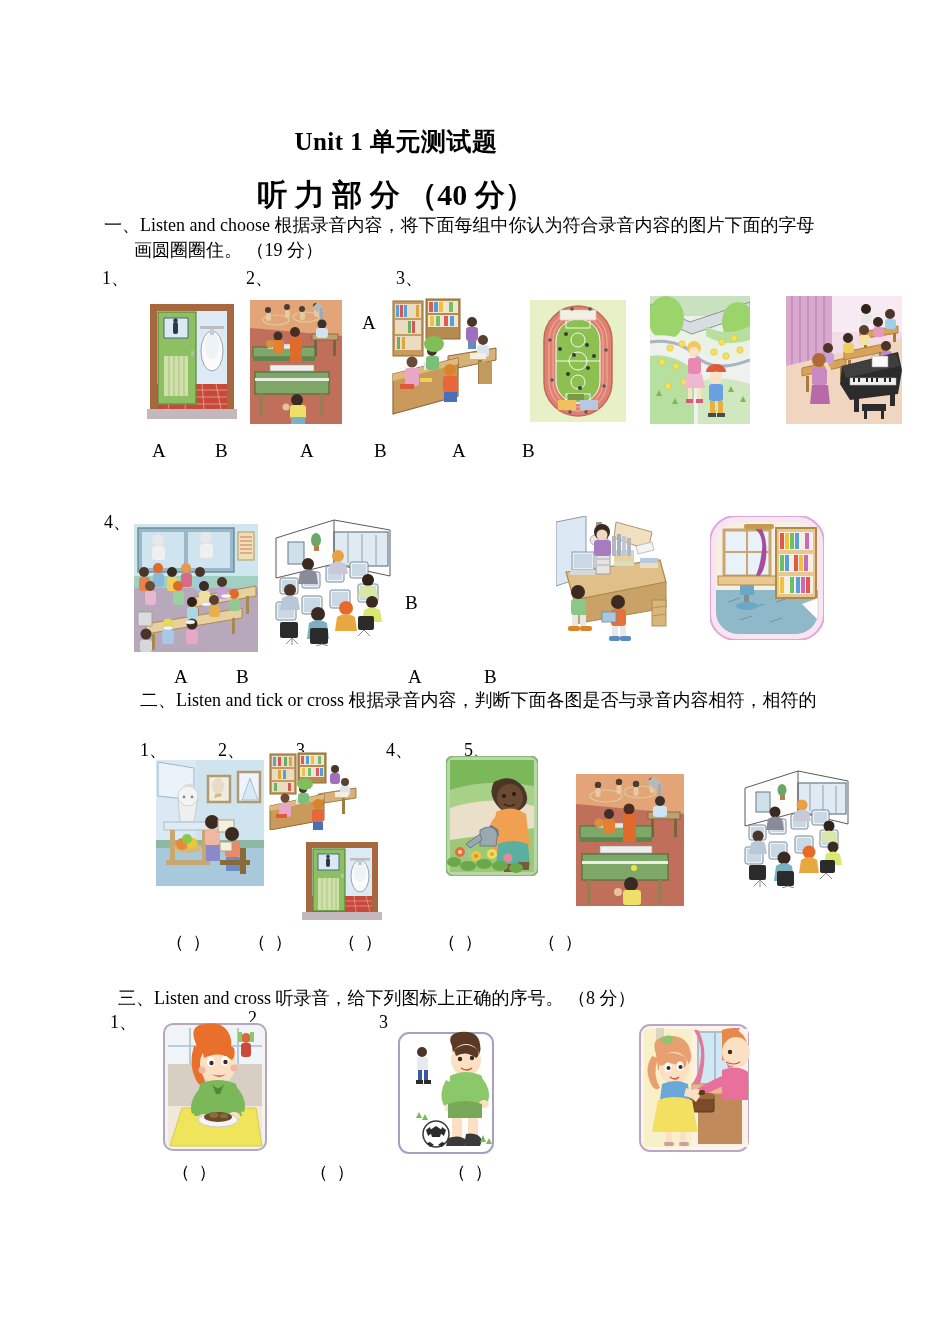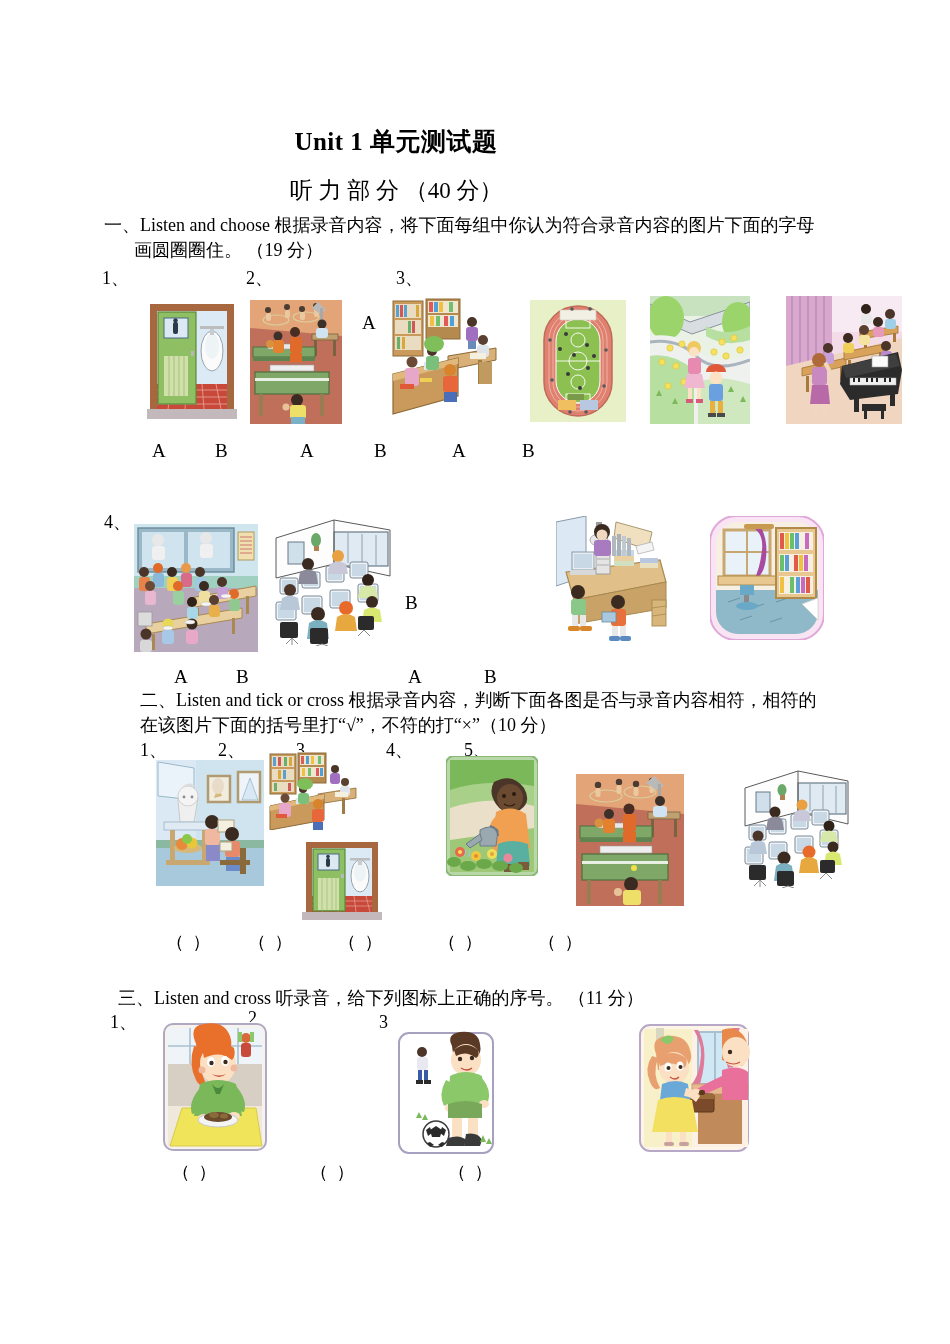--- a/index.html
+++ b/index.html
@@ -1,21 +1,21 @@
 <!DOCTYPE html>
 <html><head>
 <meta charset="utf-8">
 <style>
   html,body{margin:0;padding:0;background:#ffffff;}
   body{width:950px;height:1344px;position:relative;overflow:hidden;
        font-family:"Liberation Serif","DejaVu Serif",serif;color:#000;}
   .page{position:absolute;left:0;top:0;width:792px;height:1344px;}
   .abs{position:absolute;}
   .title{width:100%;text-align:center;font-size:25px;font-weight:bold;letter-spacing:.5px;}
-  .subtitle{width:100%;text-align:center;font-size:23px;font-weight:normal;}
+  .subtitle{width:100%;text-align:center;font-size:30px;font-weight:bold;}
   .para{font-size:18px;line-height:25px;}
   .lbl{font-size:18px;}
   .paren{font-size:18px;letter-spacing:2px;}
   .ltr{font-size:19px;}
   .imgbox{position:absolute;overflow:hidden;background:#fff;}
   .imgbox svg{display:block;width:100%;height:100%;}
 </style>
 </head>
 <body>
 
@@ -629,21 +629,20 @@
 
   <div class="abs ltr" style="left:174px;top:666px;">A</div>
   <div class="abs ltr" style="left:236px;top:666px;">B</div>
   <div class="abs ltr" style="left:408px;top:666px;">A</div>
   <div class="abs ltr" style="left:484px;top:666px;">B</div>
 
   <div class="abs para" style="left:140px;top:688px;width:790px;">
     <span>二、</span><span>Listen and tick or cross</span>
     <span>根据录音内容，判断下面各图是否与录音内容相符，相符的</span>
   </div>
-  <div class="abs para" style="left:140px;top:713px;width:790px;">在该图片下面的括号里打“√”，不符的打“×”（10 分）</div>
 
   <div class="abs lbl" style="left:140px;top:738px;">1、</div>
   <div class="abs lbl" style="left:218px;top:738px;">2、</div>
   <div class="abs lbl" style="left:296px;top:738px;">3、</div>
   <div class="abs lbl" style="left:386px;top:738px;">4、</div>
   <div class="abs lbl" style="left:464px;top:738px;">5、</div>
 
   <div class="imgbox" style="left:156px;top:760px;width:108px;height:126px;">
     <svg viewBox="0 0 108 126" preserveAspectRatio="none">
       <rect width="108" height="126" fill="#cfe0ee"></rect>
@@ -954,21 +953,21 @@
   </div>
 
   <div class="abs paren" style="left:166px;top:930px;">（  ）</div>
   <div class="abs paren" style="left:248px;top:930px;">（  ）</div>
   <div class="abs paren" style="left:338px;top:930px;">（  ）</div>
   <div class="abs paren" style="left:438px;top:930px;">（  ）</div>
   <div class="abs paren" style="left:538px;top:930px;">（  ）</div>
 
   <div class="abs para" style="left:118px;top:986px;width:800px;">
     <span>三、</span><span>Listen and cross</span>
-    <span>听录音，给下列图标上正确的序号。 （11 分）</span>
+    <span>听录音，给下列图标上正确的序号。 （8 分）</span>
   </div>
 
   <div class="abs lbl" style="left:110px;top:1010px;">1、</div>
   <div class="abs lbl" style="left:248px;top:1008px;">2</div>
   <div class="abs lbl" style="left:379px;top:1012px;">3</div>
 
   <div class="imgbox" style="left:160px;top:1022px;width:110px;height:132px;">
     <svg viewBox="0 0 110 132" preserveAspectRatio="none">
       <rect x="4" y="2" width="102" height="126" rx="9" fill="#f6f3ee" stroke="#b0a8c0" stroke-width="2"></rect>
       <rect x="8" y="6" width="94" height="36" fill="#eef4f8"></rect>

